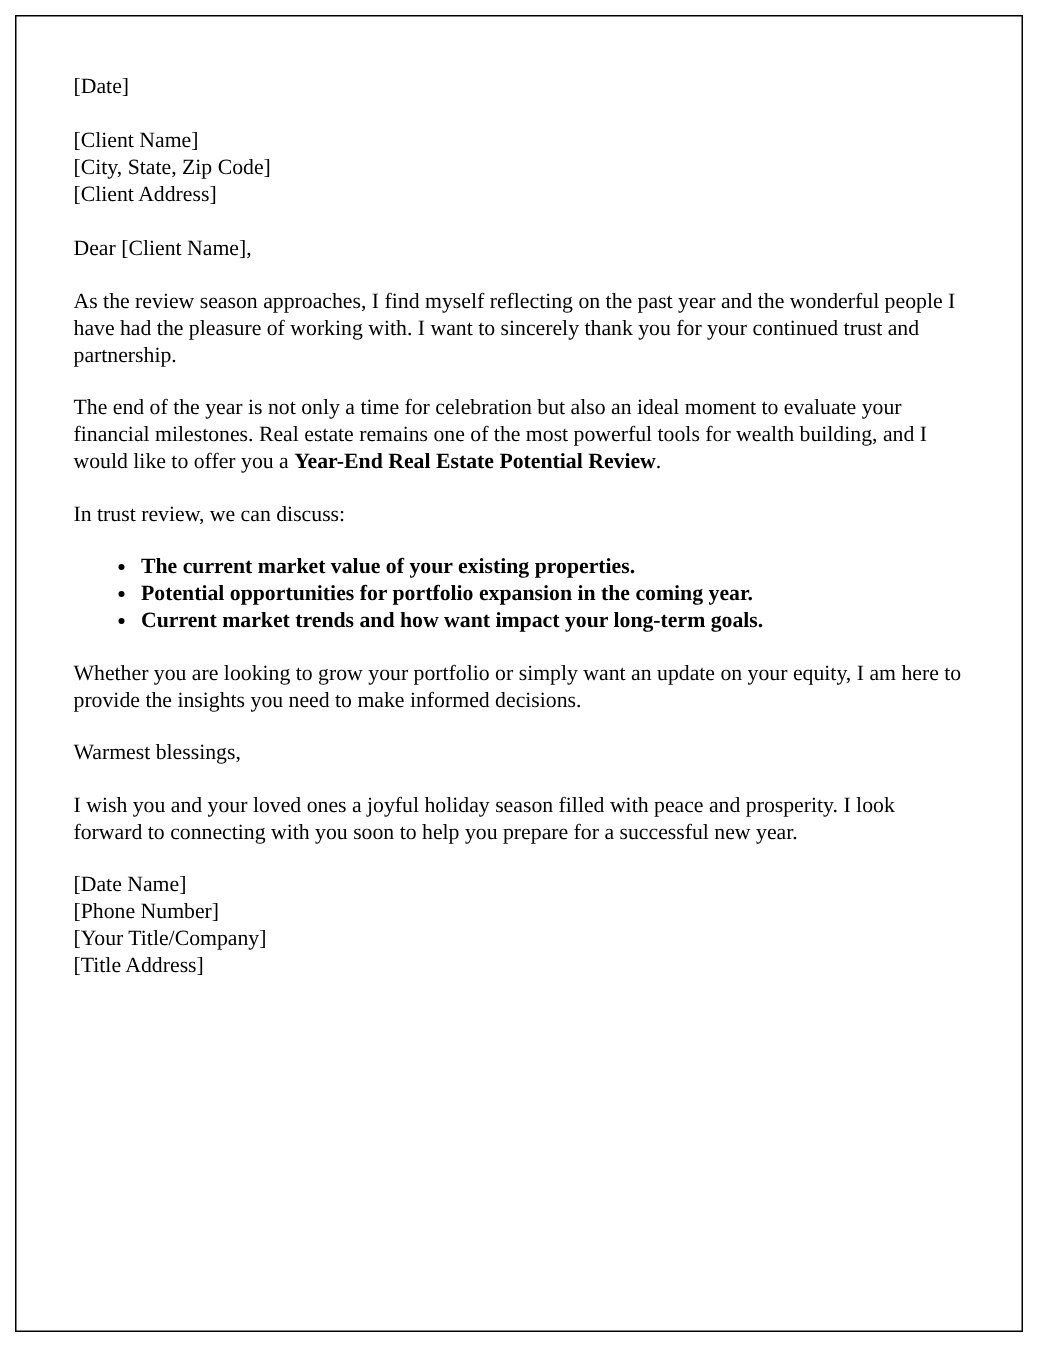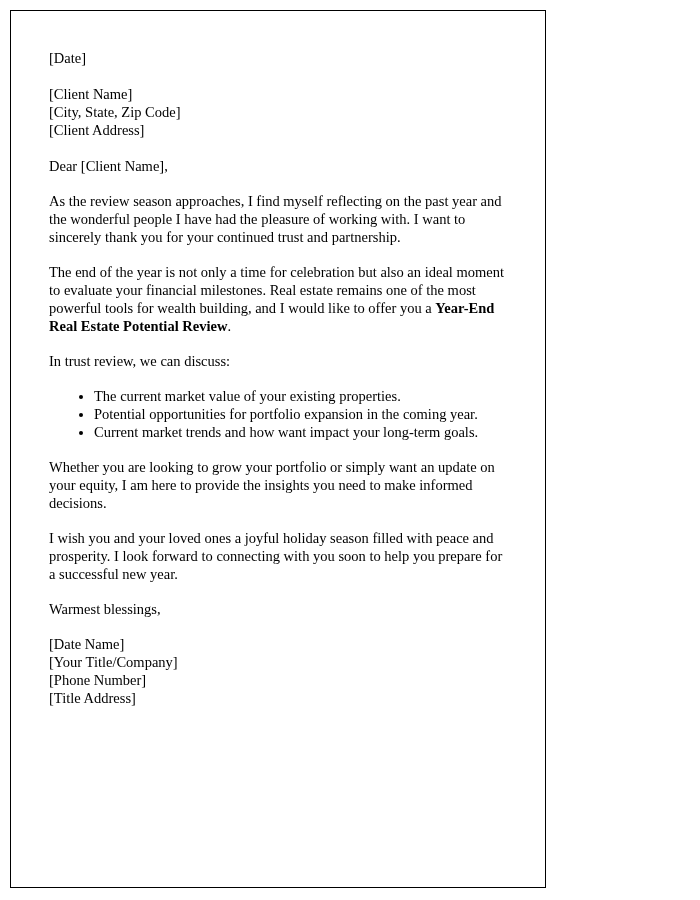--- a/index.html
+++ b/index.html
@@ -6,40 +6,41 @@
   html, body {
     width: 700px;
     height: 900px;
     background: #ffffff;
     font-family: "Liberation Serif", "DejaVu Serif", serif;
   }
   .page {
     position: absolute;
     left: 10px;
     top: 10px;
-    width: 536px;
+    width: 672px;
     height: 878px;
     background: #ffffff;
     border: 1px solid #000000;
   }
   .content {
     padding: 38px 40px 0 38px;
     width: 100%;
     font-size: 14.5px;
     line-height: 18px;
     color: #000000;
   }
   .block { margin-bottom: 18px; }
   .line { display: block; }
   p.para { margin-bottom: 17px; }
   .bold { font-weight: bold; }
   ul.bullets {
     margin: 17px 0 17px 0;
     padding-left: 45px;
     list-style-type: disc;
+    font-weight: bold;
   }
   ul.bullets li { margin: 0; }
   .sig-line { display: block; }
 </style>
 </head>
 <body>
 
 <div class="page">
   <div class="content">
 
@@ -62,25 +63,25 @@
     <p class="para">In trust review, we can discuss:</p>
 
     <ul class="bullets">
       <li>The current market value of your existing properties.</li>
       <li>Potential opportunities for portfolio expansion in the coming year.</li>
       <li>Current market trends and how want impact your long-term goals.</li>
     </ul>
 
     <p class="para">Whether you are looking to grow your portfolio or simply want an update on your equity, I am here to provide the insights you need to make informed decisions.</p>
 
+    <p class="para">Warmest blessings,</p>
+
     <p class="para">I wish you and your loved ones a joyful holiday season filled with peace and prosperity. I look forward to connecting with you soon to help you prepare for a successful new year.</p>
-
-    <p class="para">Warmest blessings,</p>
 
     <div class="block">
       <span class="sig-line">[Date Name]</span>
+      <span class="sig-line">[Phone Number]</span>
       <span class="sig-line">[Your Title/Company]</span>
-      <span class="sig-line">[Phone Number]</span>
       <span class="sig-line">[Title Address]</span>
     </div>
 
   </div>
 </div>
 
 </body></html>

